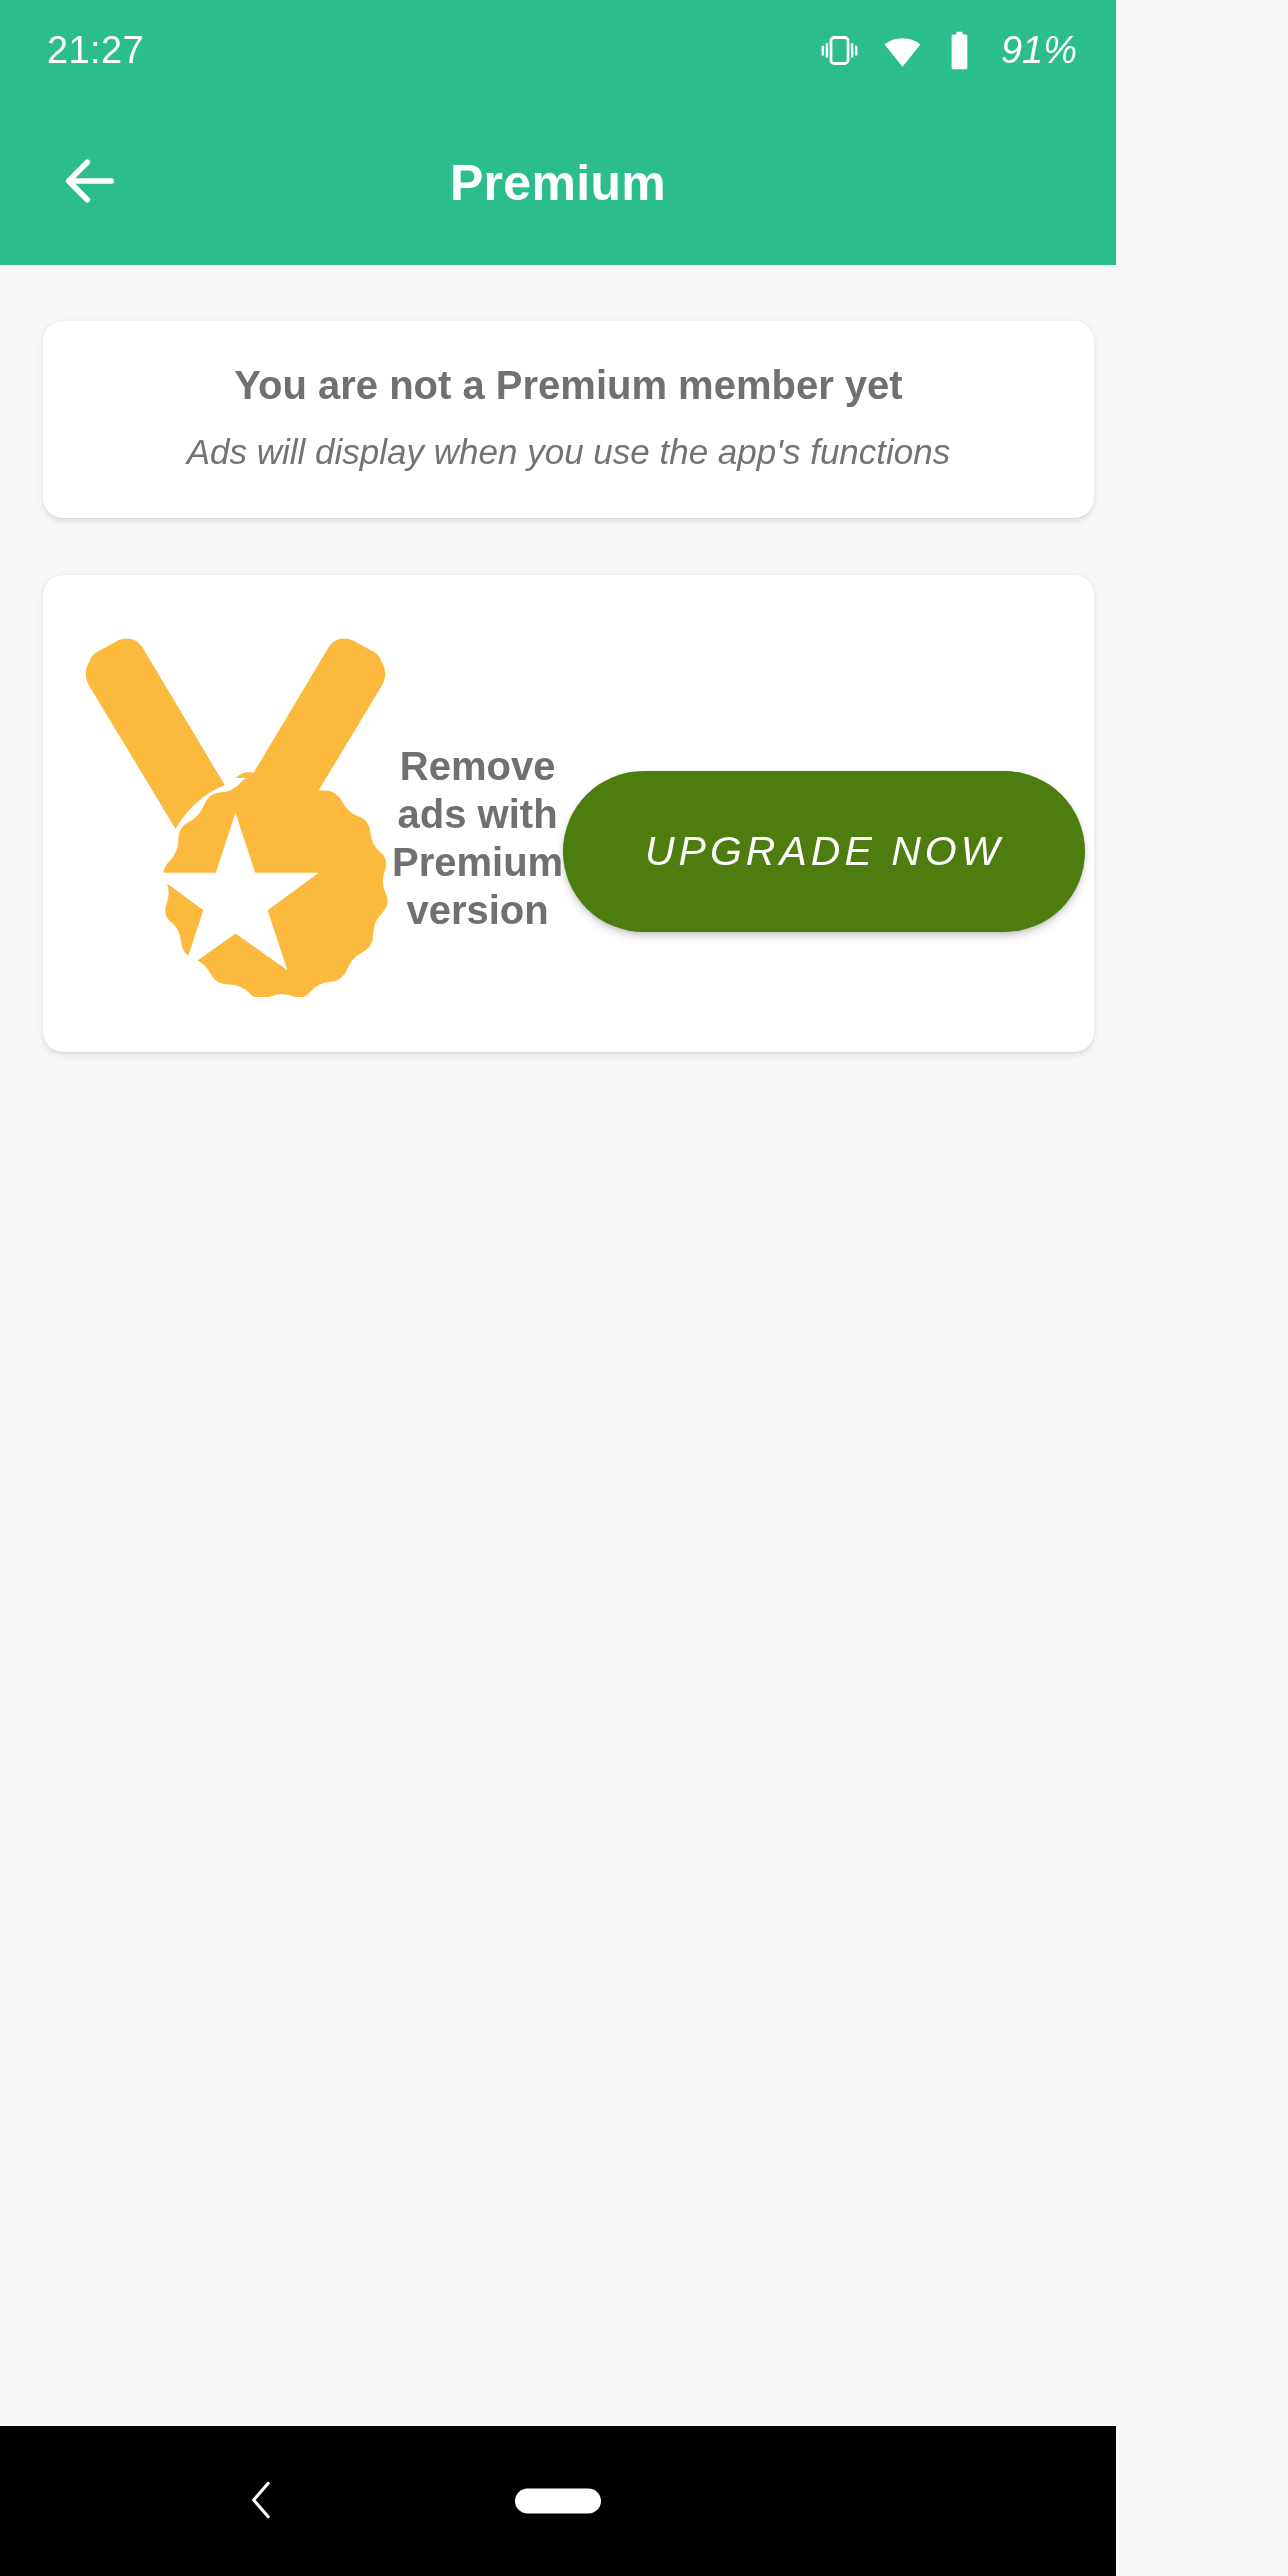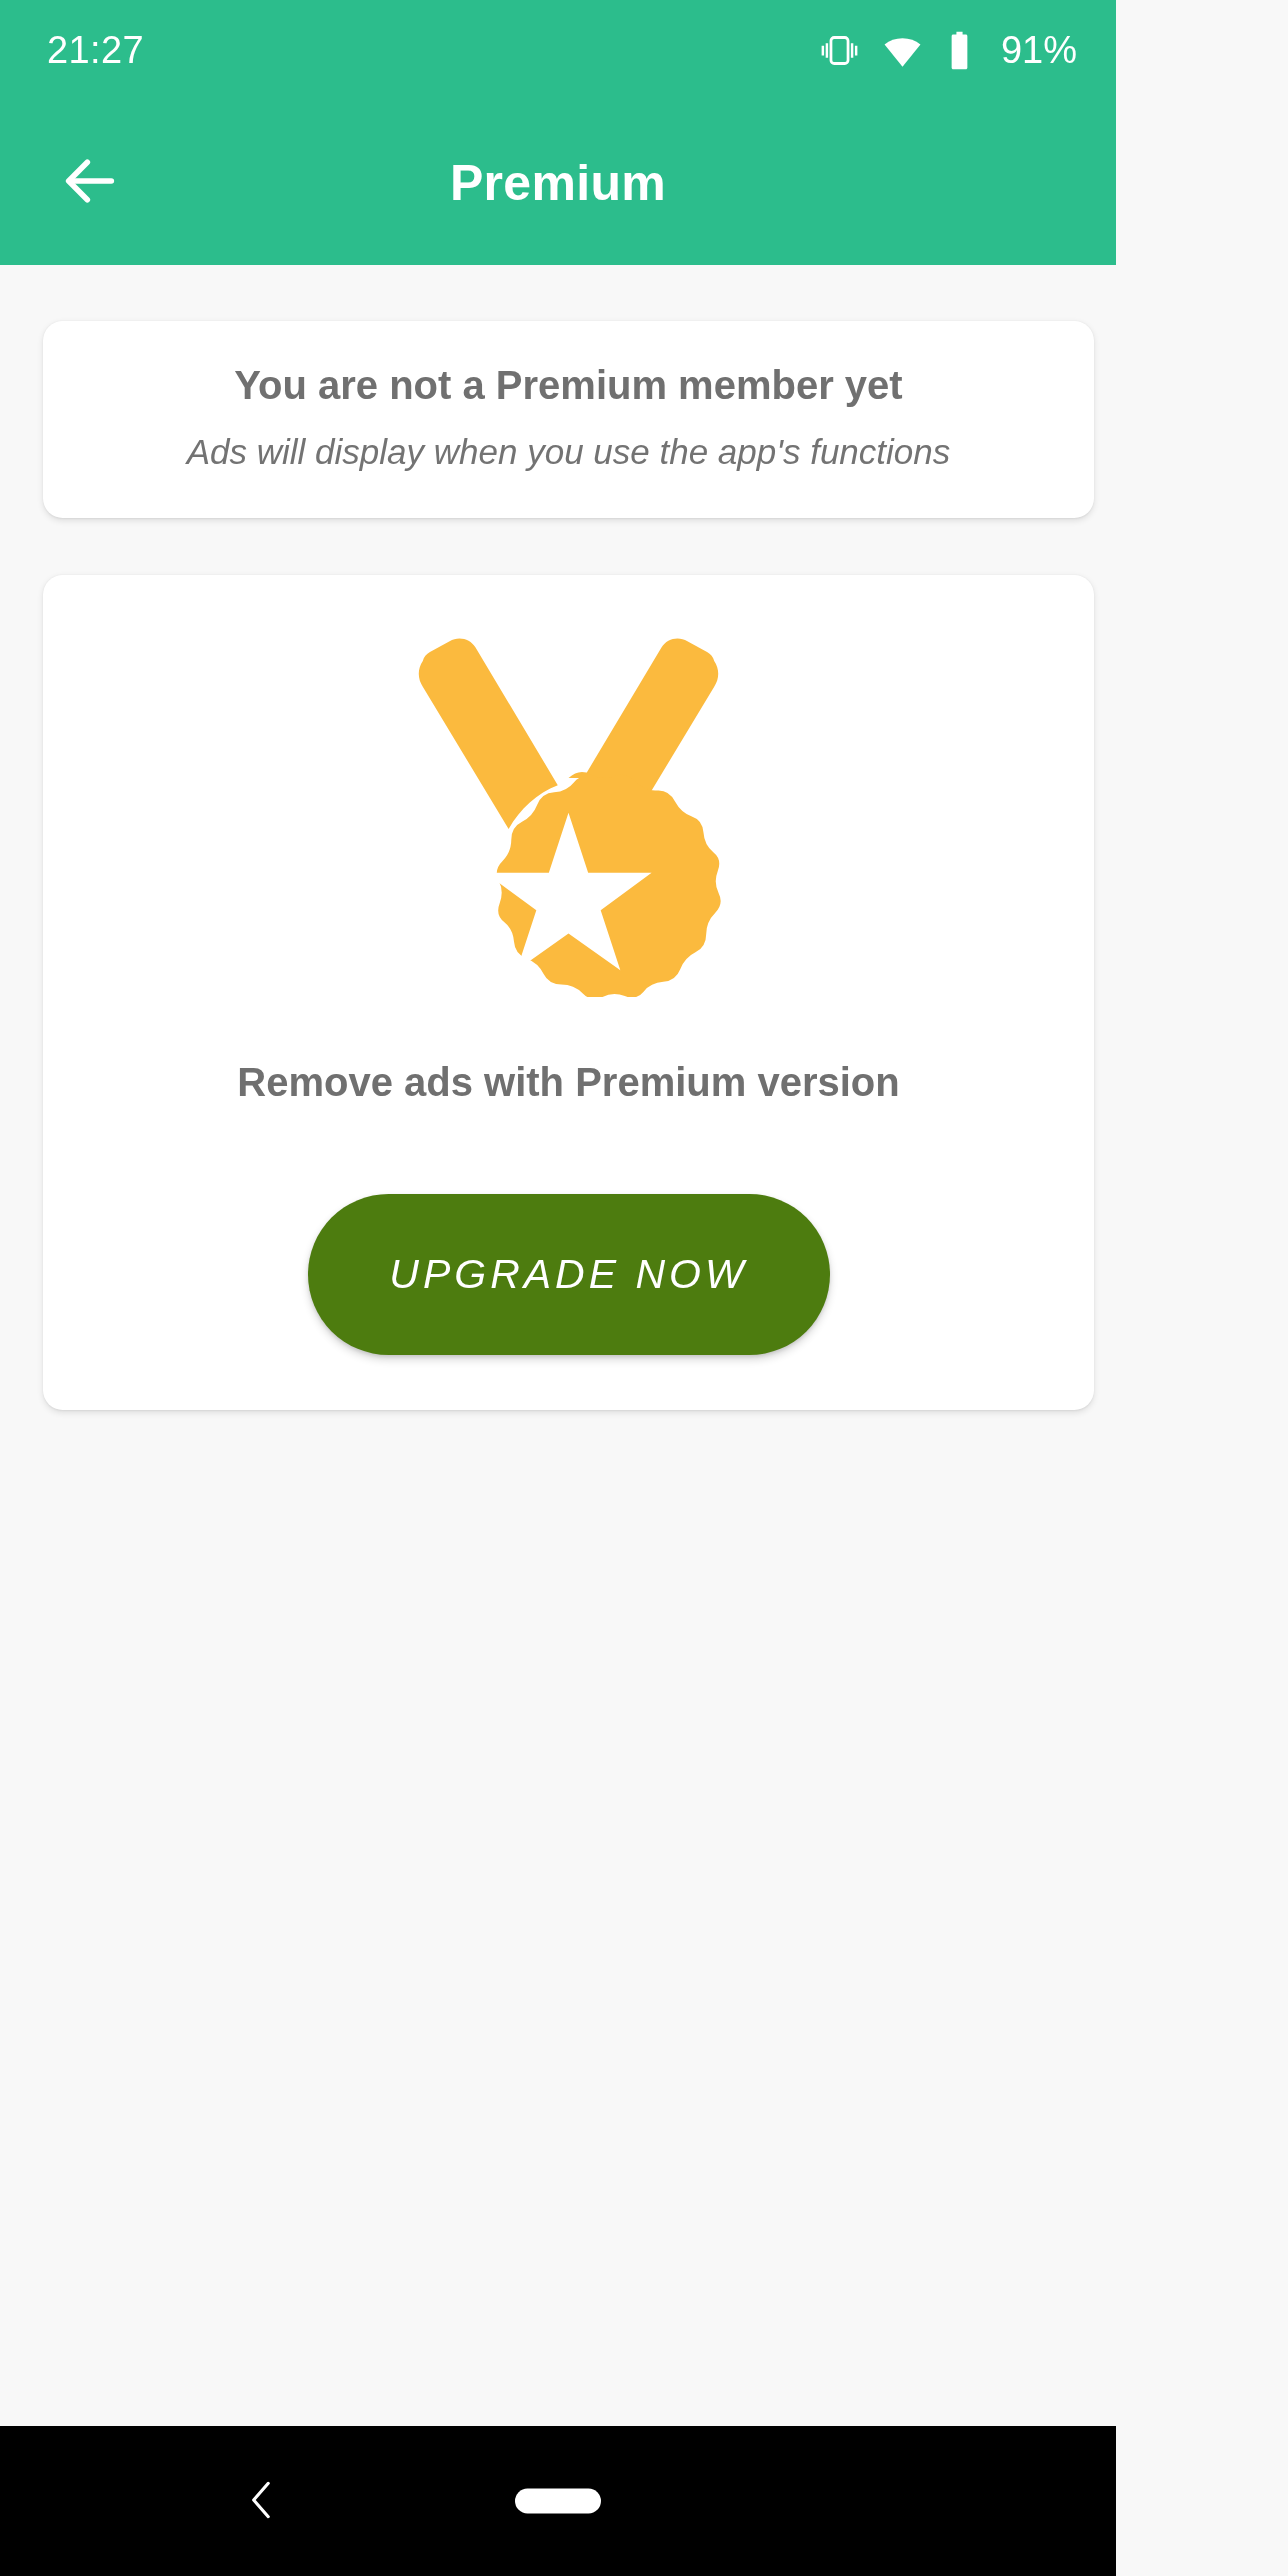--- a/index.html
+++ b/index.html
@@ -40,20 +40,21 @@
     font-size: 38px;
     font-weight: 500;
     letter-spacing: 0.4px;
     line-height: 1;
   }
 
   .status-right {
     display: flex;
     align-items: center;
     gap: 23px;
+    font-style: italic;
   }
 
   .status-icon {
     display: flex;
     align-items: center;
     justify-content: center;
   }
 
   .battery-pct {
     color: #ffffff;
@@ -129,21 +130,20 @@
     font-size: 35px;
     font-style: italic;
     line-height: 1.2;
   }
 
   
   .promo-card {
     margin-top: 57px;
     padding: 43px 36px 55px 36px;
     display: flex;
-    flex-direction: column;
     align-items: center;
   }
 
   .medal-icon {
     width: 313px;
     height: 379px;
     display: block;
   }
 
   .promo-title {

